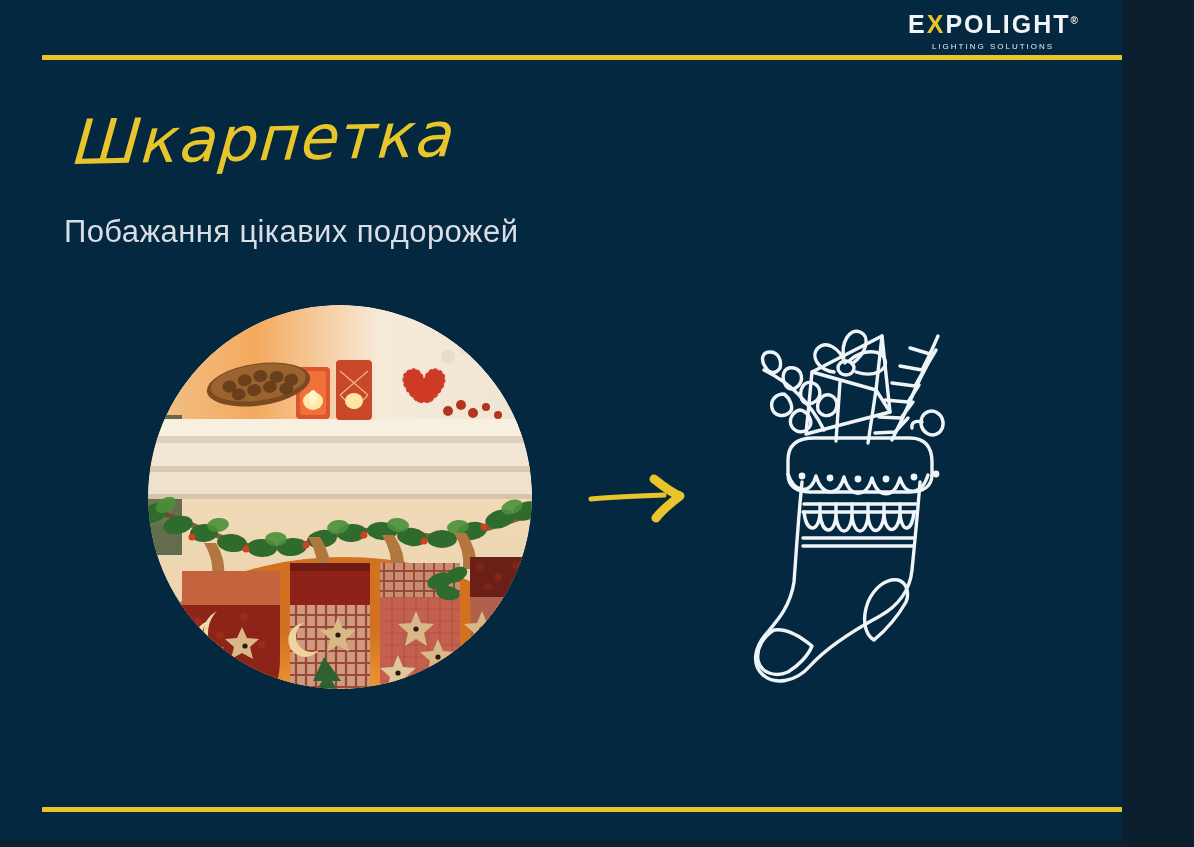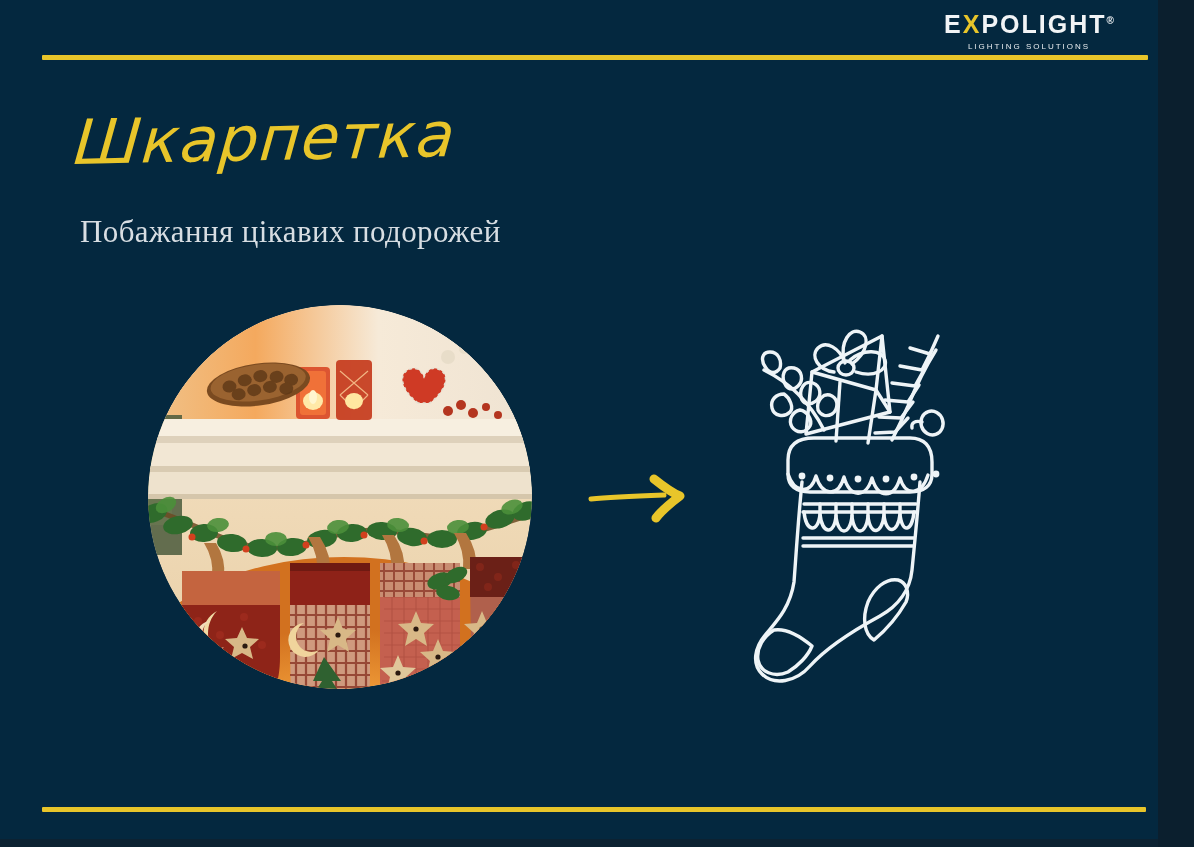--- a/index.html
+++ b/index.html
@@ -9,21 +9,20 @@
   }
   body {
     font-family: "Liberation Sans", sans-serif;
   }
   #slide {
     position: relative;
     width: 1122px;
     height: 847px;
     background: #04283f;
     overflow: hidden;
-    padding-left: 36px;
   }
   
   .bottom-strip {
     position: absolute;
     left: 0;
     bottom: 0;
     width: 1194px;
     height: 8px;
     background: #0c2232;
   }
@@ -85,23 +84,23 @@
     font-style: italic;
     font-weight: 400;
     letter-spacing: 1px;
     line-height: 1;
     transform: skewX(-6deg) rotate(-1.2deg);
     transform-origin: left bottom;
     white-space: nowrap;
   }
   .subtitle {
     position: absolute;
-    left: 80px;
+    left: 64px;
     top: 214px;
-    font-family: Liberation Serif, serif;
+    font-family: Liberation Sans, sans-serif;
     font-size: 31px;
     font-weight: 300;
     color: #d8dee3;
     letter-spacing: 0.4px;
     white-space: nowrap;
   }
 
   
   .photo-circle {
     position: absolute;

